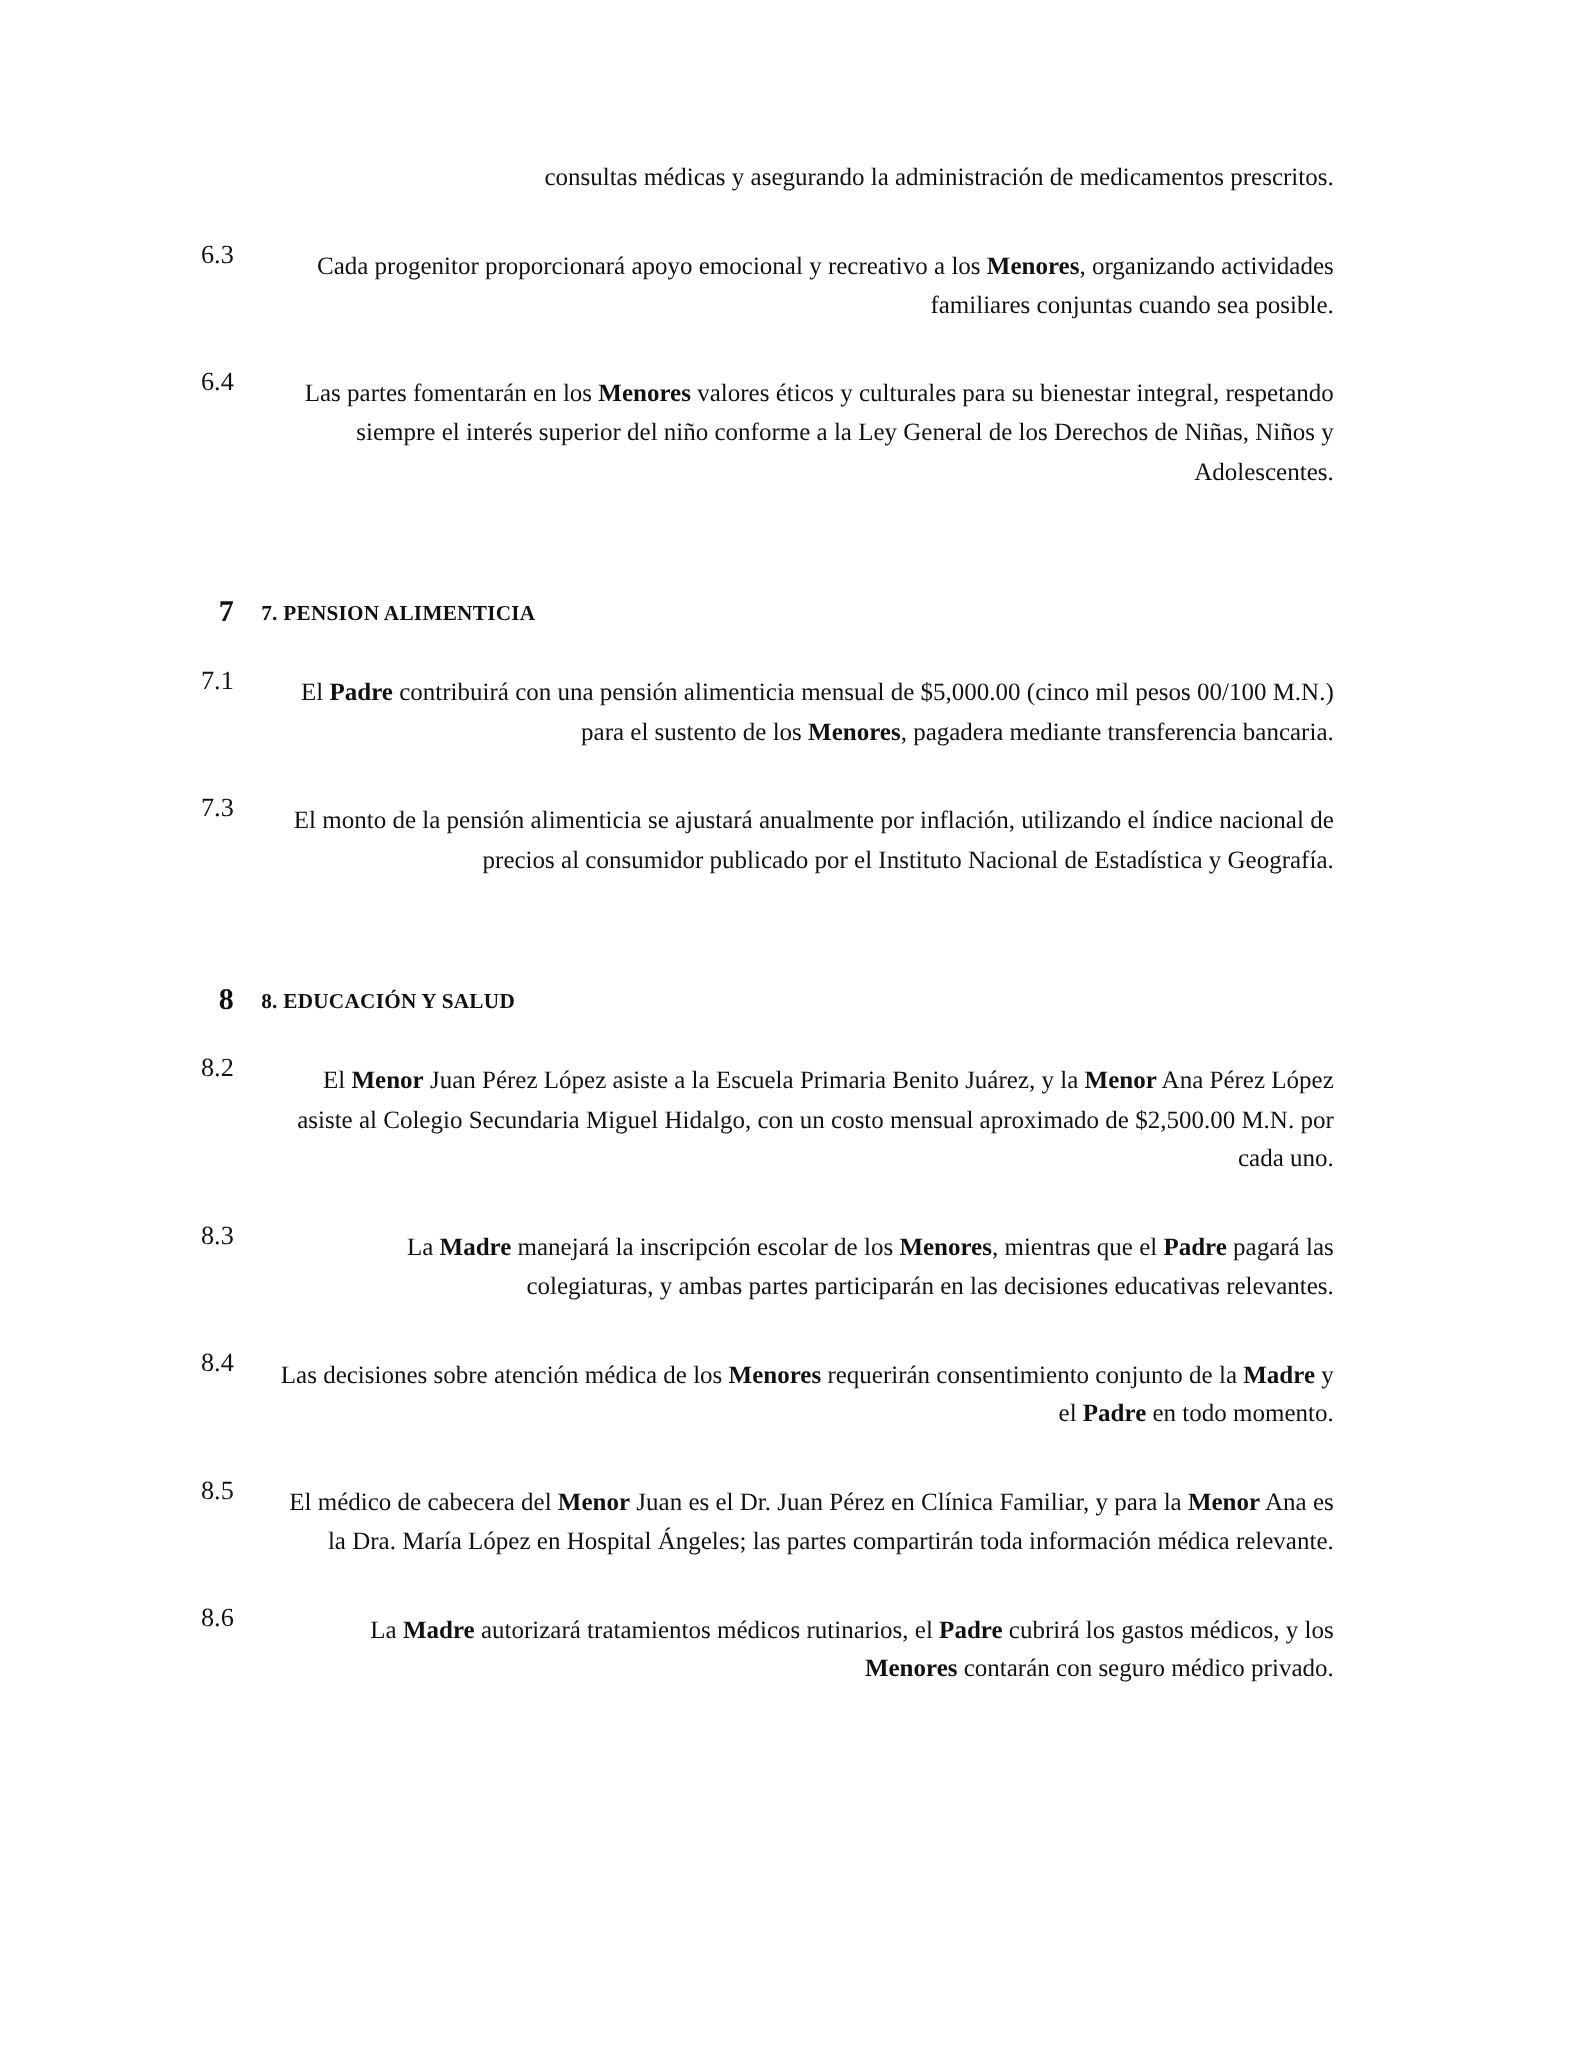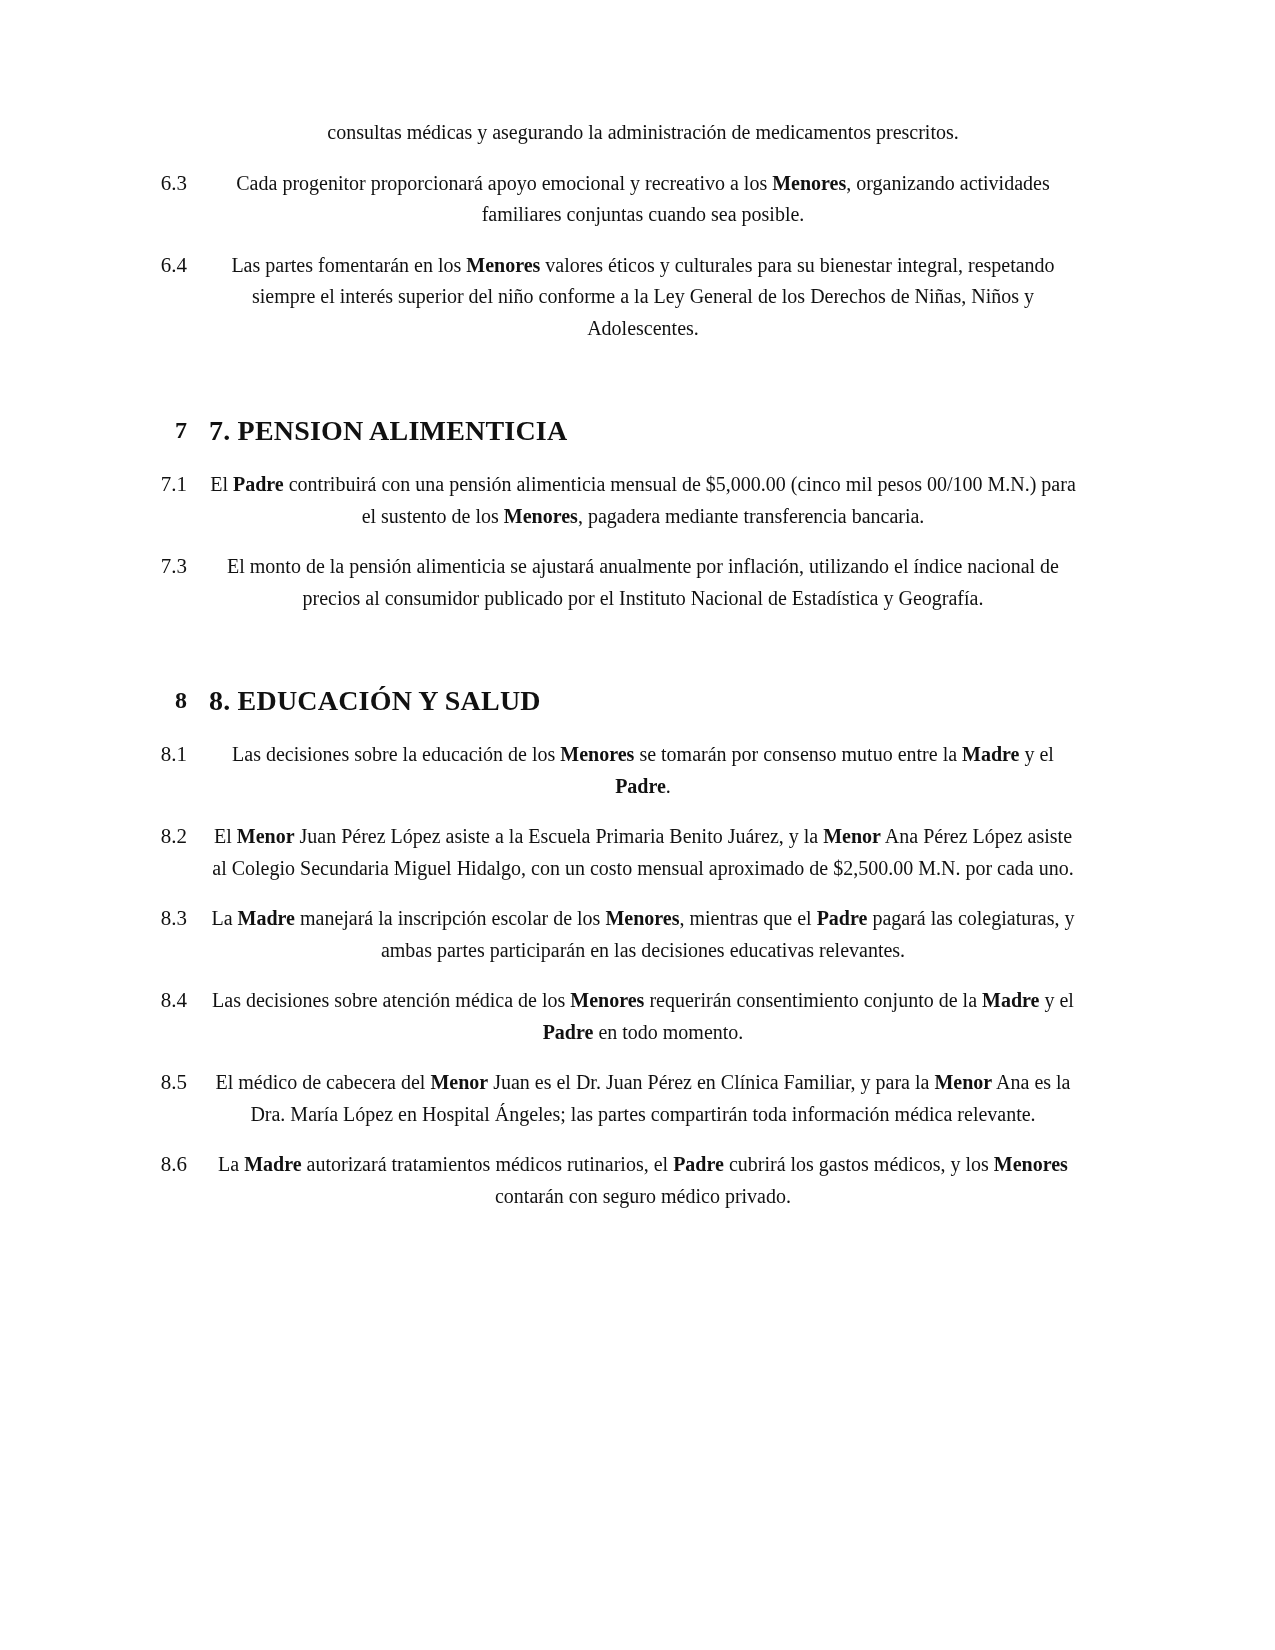--- a/index.html
+++ b/index.html
@@ -42,28 +42,28 @@
   .block.heading .label {
     font-weight: 700;
     font-size: 24px;
     line-height: 37px;
   }
   .text {
     flex: 1 1 auto;
     min-width: 0;
   }
   .text p {
-    margin: 0;
+    margin: 10px;
     font-size: 20px;
     line-height: 31.5px;
-    text-align: center;
+    text-align: right;
   }
   .text h2 {
     margin: 0;
-    font-size: 28px;
+    font-size: 17px;
     line-height: 37px;
     font-weight: 700;
     letter-spacing: 0.2px;
   }
   .b {
     font-weight: 700;
   }
 </style>
 </head>
 <body>
@@ -106,26 +106,20 @@
           <p><span>El monto de la pensión alimenticia se ajustará anualmente por inflación, utilizando el índice nacional de precios al consumidor publicado por el Instituto Nacional de Estadística y Geografía.</span></p>
         </div>
       </div>
       <div class="block heading">
         <span class="label">8</span>
         <div class="text">
           <h2>8. EDUCACIÓN Y SALUD</h2>
         </div>
       </div>
       <div class="block clause">
-        <span class="label">8.1</span>
-        <div class="text">
-          <p><span>Las decisiones sobre la educación de los </span><span class="b">Menores</span><span> se tomarán por consenso mutuo entre la </span><span class="b">Madre</span><span> y el </span><span class="b">Padre</span><span>.</span></p>
-        </div>
-      </div>
-      <div class="block clause">
         <span class="label">8.2</span>
         <div class="text">
           <p><span>El </span><span class="b">Menor</span><span> Juan Pérez López asiste a la Escuela Primaria Benito Juárez, y la </span><span class="b">Menor</span><span> Ana Pérez López asiste al Colegio Secundaria Miguel Hidalgo, con un costo mensual aproximado de $2,500.00 M.N. por cada uno.</span></p>
         </div>
       </div>
       <div class="block clause">
         <span class="label">8.3</span>
         <div class="text">
           <p><span>La </span><span class="b">Madre</span><span> manejará la inscripción escolar de los </span><span class="b">Menores</span><span>, mientras que el </span><span class="b">Padre</span><span> pagará las colegiaturas, y ambas partes participarán en las decisiones educativas relevantes.</span></p>
         </div>

